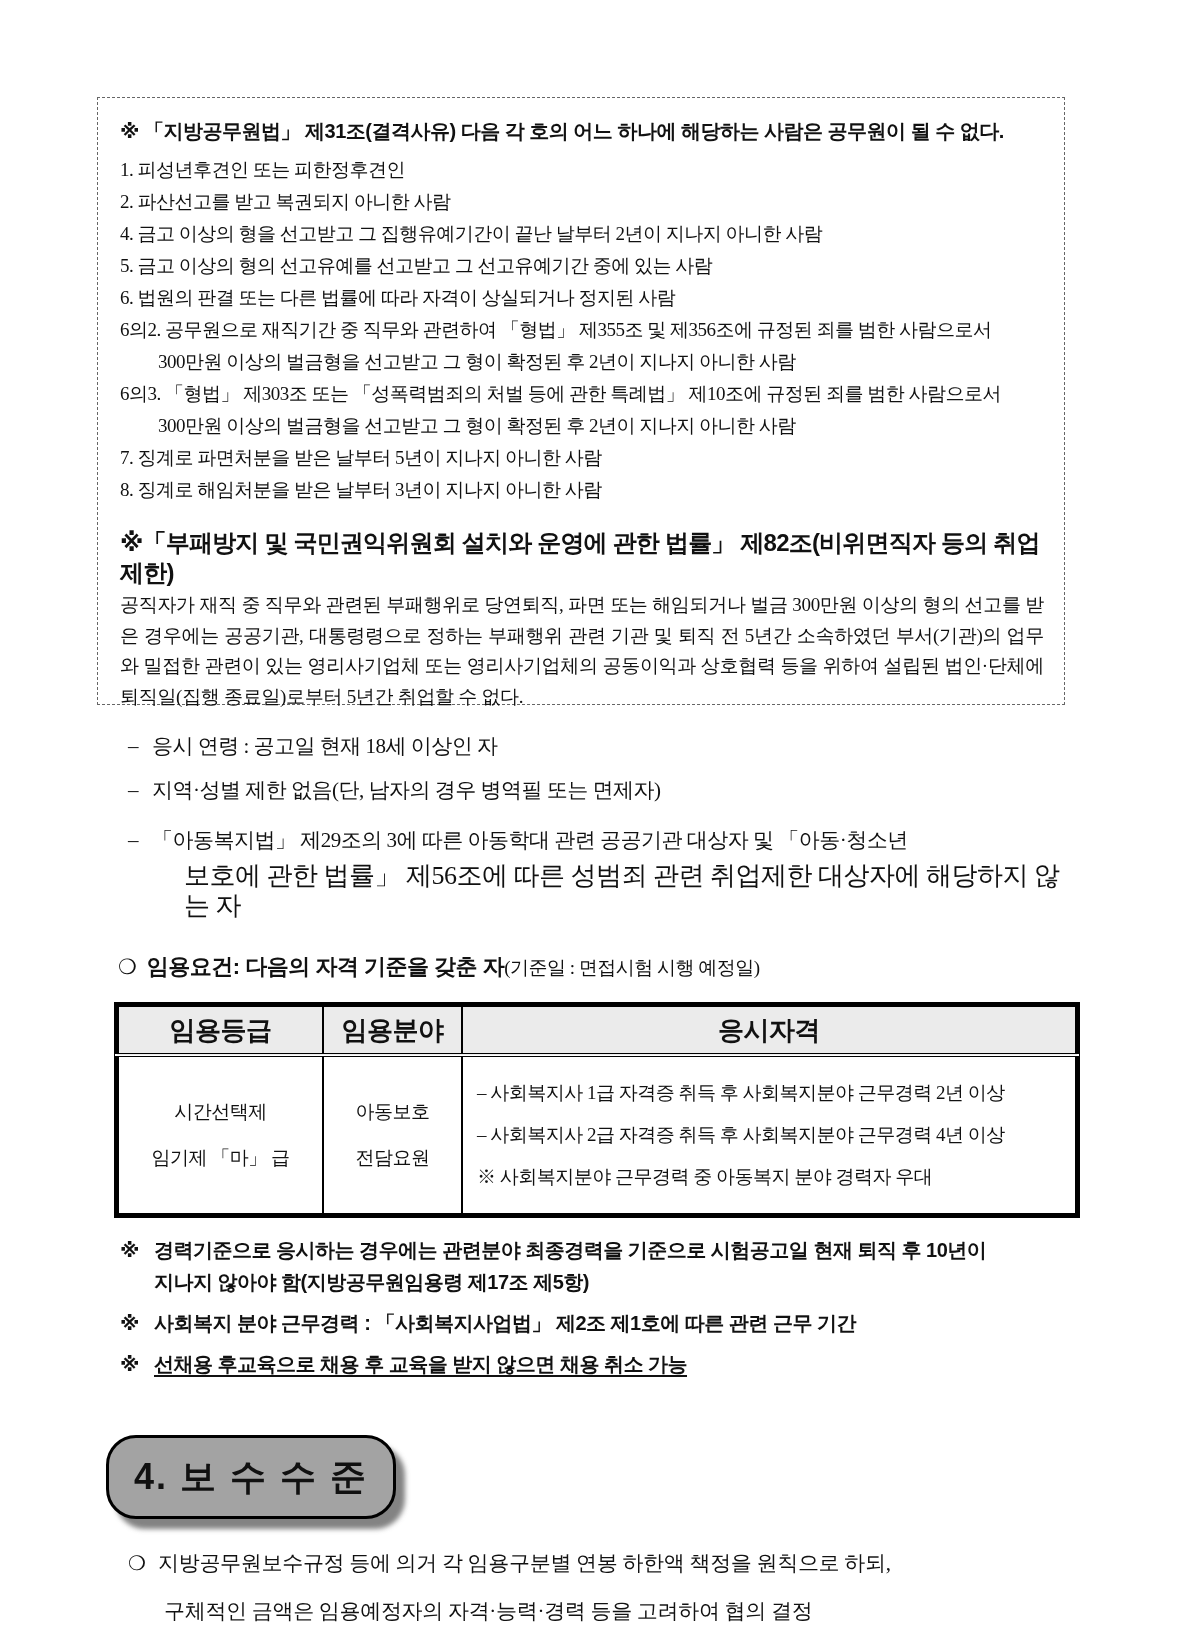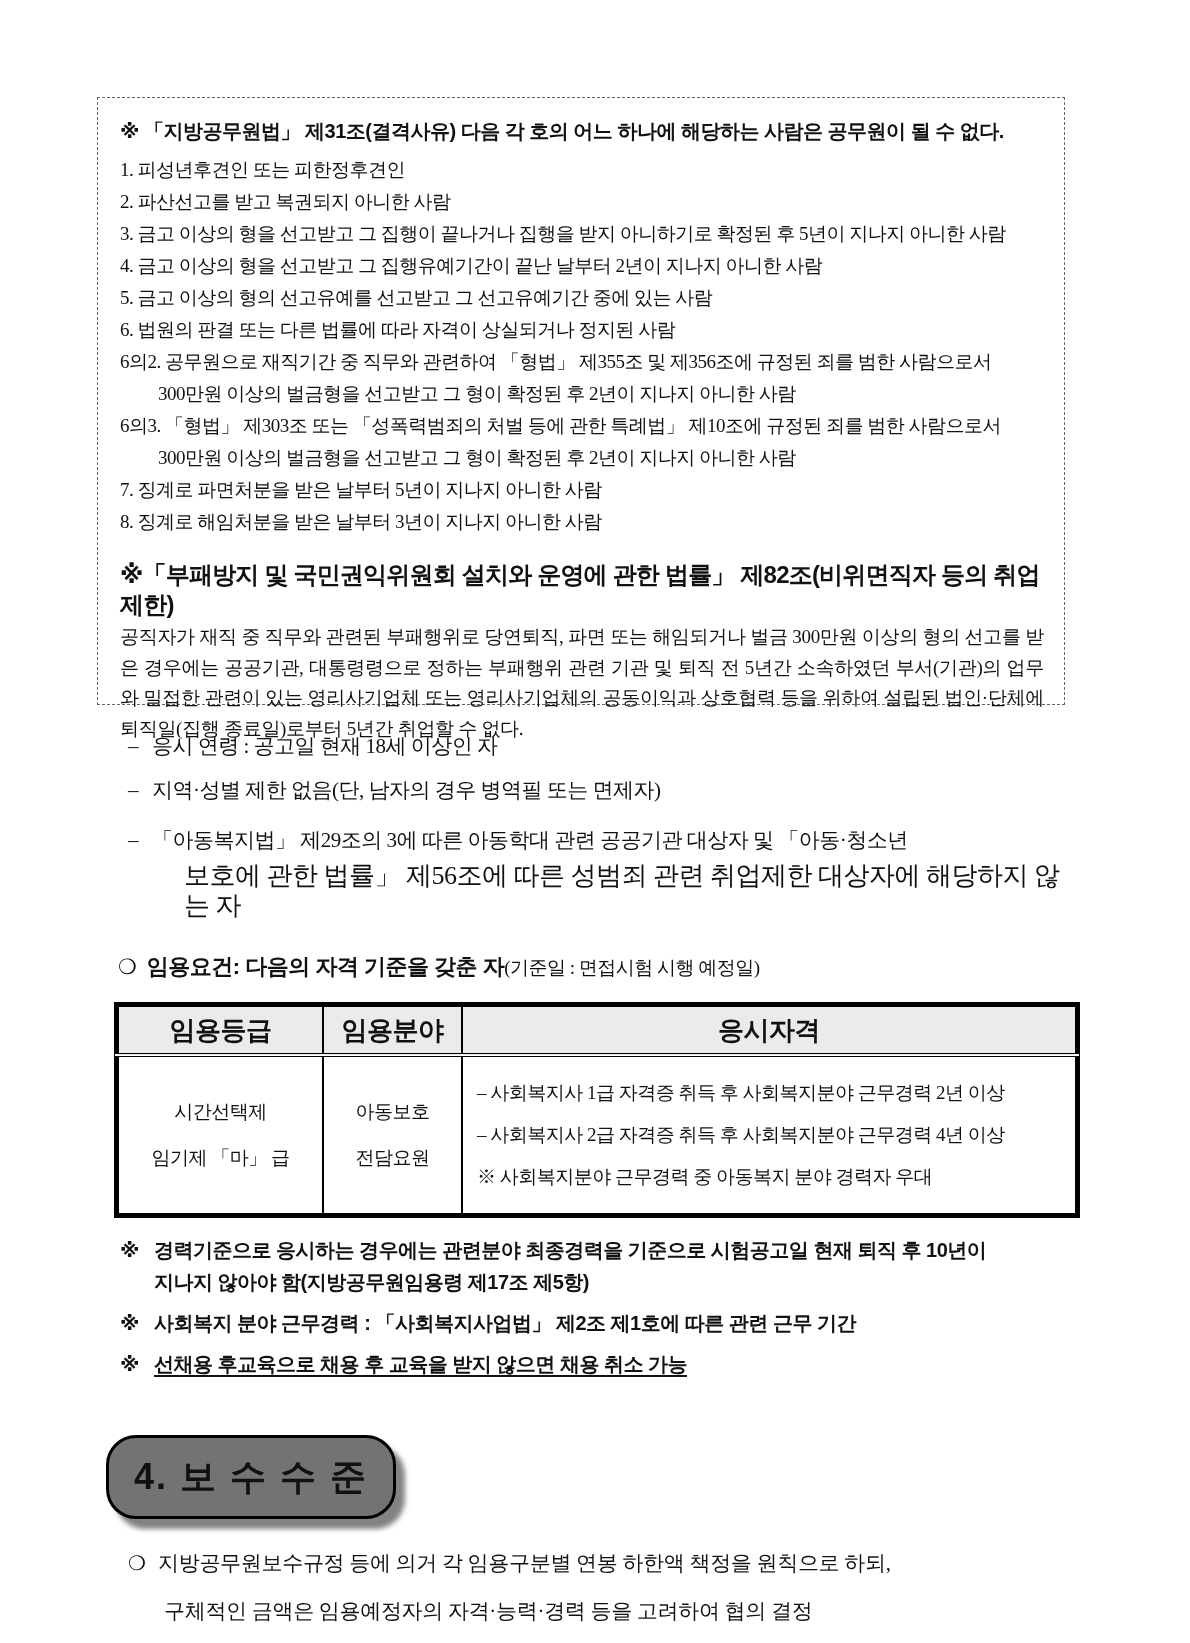--- a/index.html
+++ b/index.html
@@ -63,21 +63,21 @@
            font-family: "Liberation Sans", "DejaVu Sans", sans-serif; }
   .note { display: flex; font-weight: bold; font-size: 20px; line-height: 32px; letter-spacing: -0.5px; }
   .note .mark { width: 34px; flex: 0 0 34px; }
   .note + .note { margin-top: 9px; }
   .note .underline { text-decoration: underline; text-underline-offset: 4px; }
 
   
   .badge {
     position: absolute; left: 106px; top: 1435px;
     width: 290px; height: 84px;
-    background: #737373; border: 3px solid #000; border-radius: 30px;
+    background: #a3a3a3; border: 3px solid #000; border-radius: 30px;
     box-shadow: 9px 10px 5px rgba(90,90,90,0.75);
     display: flex; align-items: center; justify-content: center;
     font-family: "Liberation Sans", "DejaVu Sans", sans-serif;
     font-weight: bold; font-size: 36px; letter-spacing: 2px; white-space: nowrap;
   }
 
   
   .salary { position: absolute; left: 128px; top: 1548px; width: 980px; }
   .salary .line1 { display: flex; font-size: 21px; line-height: 30px; letter-spacing: -0.3px; }
   .salary .line1 .marker { width: 30px; flex: 0 0 30px; font-size: 20px; }
@@ -85,21 +85,20 @@
 </style>
 </head>
 <body>
 
 <div>
 
   <div class="dashed-box">
     <div class="box-h1 gothic">※ 「지방공무원법」  제31조(결격사유) 다음 각 호의 어느 하나에 해당하는 사람은 공무원이 될 수 없다.</div>
     <div class="box-line">1. 피성년후견인 또는 피한정후견인</div>
     <div class="box-line">2. 파산선고를 받고 복권되지 아니한 사람</div>
-    <div class="box-line">3. 금고 이상의 형을 선고받고 그 집행이 끝나거나 집행을 받지 아니하기로 확정된 후 5년이 지나지 아니한 사람</div>
     <div class="box-line">4. 금고 이상의 형을 선고받고 그 집행유예기간이 끝난 날부터 2년이 지나지 아니한 사람</div>
     <div class="box-line">5. 금고 이상의 형의 선고유예를 선고받고 그 선고유예기간 중에 있는 사람</div>
     <div class="box-line">6. 법원의 판결 또는 다른 법률에 따라 자격이 상실되거나 정지된 사람</div>
     <div class="box-line">6의2. 공무원으로 재직기간 중 직무와 관련하여 「형법」 제355조 및 제356조에 규정된 죄를 범한 사람으로서</div>
     <div class="box-line cont">300만원 이상의 벌금형을 선고받고 그 형이 확정된 후 2년이 지나지 아니한 사람</div>
     <div class="box-line">6의3. 「형법」 제303조 또는 「성폭력범죄의 처벌 등에 관한 특례법」 제10조에 규정된 죄를 범한 사람으로서</div>
     <div class="box-line cont">300만원 이상의 벌금형을 선고받고 그 형이 확정된 후 2년이 지나지 아니한 사람</div>
     <div class="box-line">7. 징계로 파면처분을 받은 날부터 5년이 지나지 아니한 사람</div>
     <div class="box-line">8. 징계로 해임처분을 받은 날부터 3년이 지나지 아니한 사람</div>
     <div class="box-h2 gothic">※「부패방지 및 국민권익위원회 설치와 운영에 관한 법률」 제82조(비위면직자 등의 취업제한)</div>

